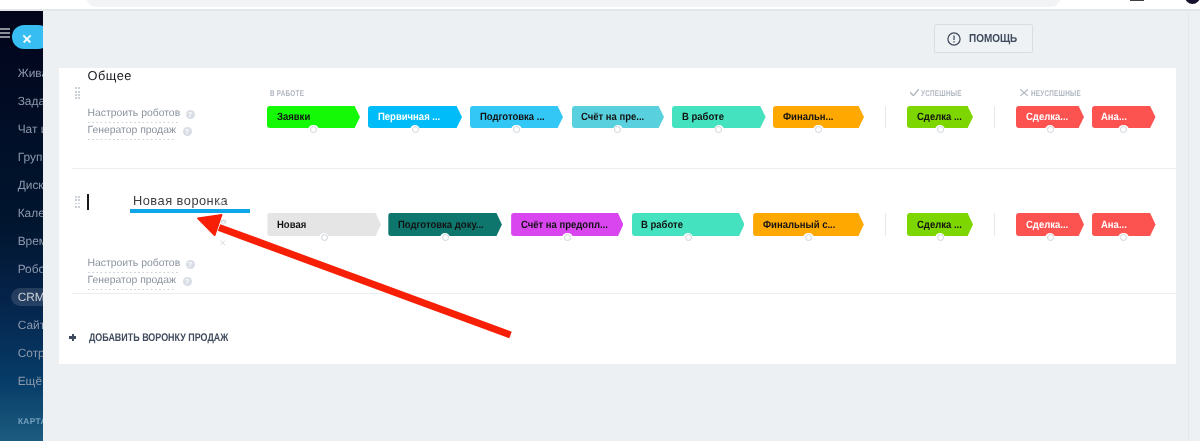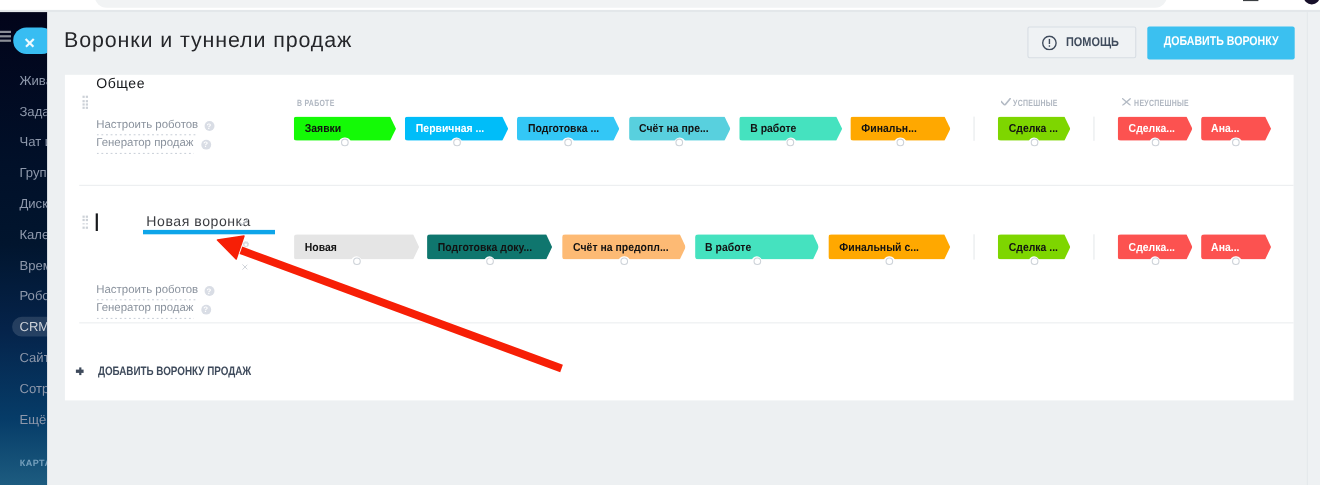--- a/index.html
+++ b/index.html
@@ -172,37 +172,33 @@
         </div>
         <div class="sb-item" style="top: 360.5px; padding-left: 24px;">
           <div class="lbl">Ещё</div>
         </div>
       </div>
     <div class="sb-footer">КАРТА САЙТА</div>
   </div>
 
   <div class="page">
     <div class="page-head">
-      <div class="page-title">Воронки и туннели продаж</div>
 
 
       <div class="btn btn-help">
         <span class="ic">
           <svg width="14" height="14" viewBox="0 0 14 14">
               <circle cx="7" cy="7" r="6.1" fill="none" stroke="#3f4b5c" stroke-width="1.25"></circle>
               <rect x="6.4" y="3.4" width="1.25" height="4.6" fill="#3f4b5c"></rect>
               <rect x="6.4" y="9.2" width="1.25" height="1.3" fill="#3f4b5c"></rect>
             </svg>
         </span>
         <span class="btnlbl">ПОМОЩЬ</span>
       </div>
 
-      <div class="btn btn-add">
-        <span class="btnlbl">ДОБАВИТЬ ВОРОНКУ</span>
-      </div>
     </div>
 
     <div class="panel">
       <div id="funnels">
           <div class="colhdr" style="left: 211px; top: 20px;">В РАБОТЕ</div>
           <span style="position: absolute; left: 850.9px; top: 20.6px; line-height: 0;"><svg width="9" height="7.5" viewBox="0 0 9 7.5">
               <path d="M0.4 3.5 L3.4 6.7 L8.4 0.6" fill="none" stroke="#b4bbc5" stroke-width="1.45" stroke-linecap="square"></path>
             </svg></span>
           <div class="colhdr" style="left: 862px; top: 20px;">УСПЕШНЫЕ</div>
           <span style="position: absolute; left: 960.5px; top: 21.1px; line-height: 0;"><svg width="8.2" height="7.4" viewBox="0 0 8.2 7.4">
@@ -292,21 +288,21 @@
           <div class="flink" style="left: 28.5px; top: 207.2px;">Генератор продаж</div>
           <div class="qm" style="left: 123.5px; top: 209.2px;">?</div>
           <div class="chip" style="left: 208.4px; top: 145px; width: 113.6px; height: 23px; background: #e5e5e5; clip-path: polygon(0px 0px, 108.2px 0px, 113.6px 50%, 108.2px 100%, 0px 100%); border-radius: 3px; padding-left: 46px;">
             <span class="lbl" style="color: rgb(18, 18, 18);">Новая</span>
           </div>
           <div class="stagedot" style="left: 259.95px; top: 164.8px;"></div>
           <div class="chip" style="left: 329.3px; top: 145px; width: 113.6px; height: 23px; background: #0f766e; clip-path: polygon(0px 0px, 108.2px 0px, 113.6px 50%, 108.2px 100%, 0px 100%); border-radius: 3px;">
             <span class="lbl" style="color: rgb(18, 18, 18);">Подготовка доку...</span>
           </div>
           <div class="stagedot" style="left: 380.85px; top: 164.8px;"></div>
-          <div class="chip" style="left: 452.1px; top: 145px; width: 112.3px; height: 23px; background: #fdba74; clip-path: polygon(0px 0px, 106.9px 0px, 112.3px 50%, 106.9px 100%, 0px 100%); border-radius: 3px;">
+          <div class="chip" style="left: 452.1px; top: 145px; width: 112.3px; height: 23px; background: #d946ef; clip-path: polygon(0px 0px, 106.9px 0px, 112.3px 50%, 106.9px 100%, 0px 100%); border-radius: 3px;">
             <span class="lbl" style="color: rgb(18, 18, 18);">Счёт на предопл...</span>
           </div>
           <div class="stagedot" style="left: 503px; top: 164.8px;"></div>
           <div class="chip" style="left: 572.7px; top: 145px; width: 112.8px; height: 23px; background: rgb(69, 226, 191); clip-path: polygon(0px 0px, 107.4px 0px, 112.8px 50%, 107.4px 100%, 0px 100%); border-radius: 3px;">
             <span class="lbl" style="color: rgb(18, 18, 18);">В работе</span>
           </div>
           <div class="stagedot" style="left: 623.85px; top: 164.8px;"></div>
           <div class="chip" style="left: 694.1px; top: 145px; width: 110.7px; height: 23px; background: rgb(255, 168, 0); clip-path: polygon(0px 0px, 105.3px 0px, 110.7px 50%, 105.3px 100%, 0px 100%); border-radius: 3px;">
             <span class="lbl" style="color: rgb(18, 18, 18);">Финальный с...</span>
           </div>

